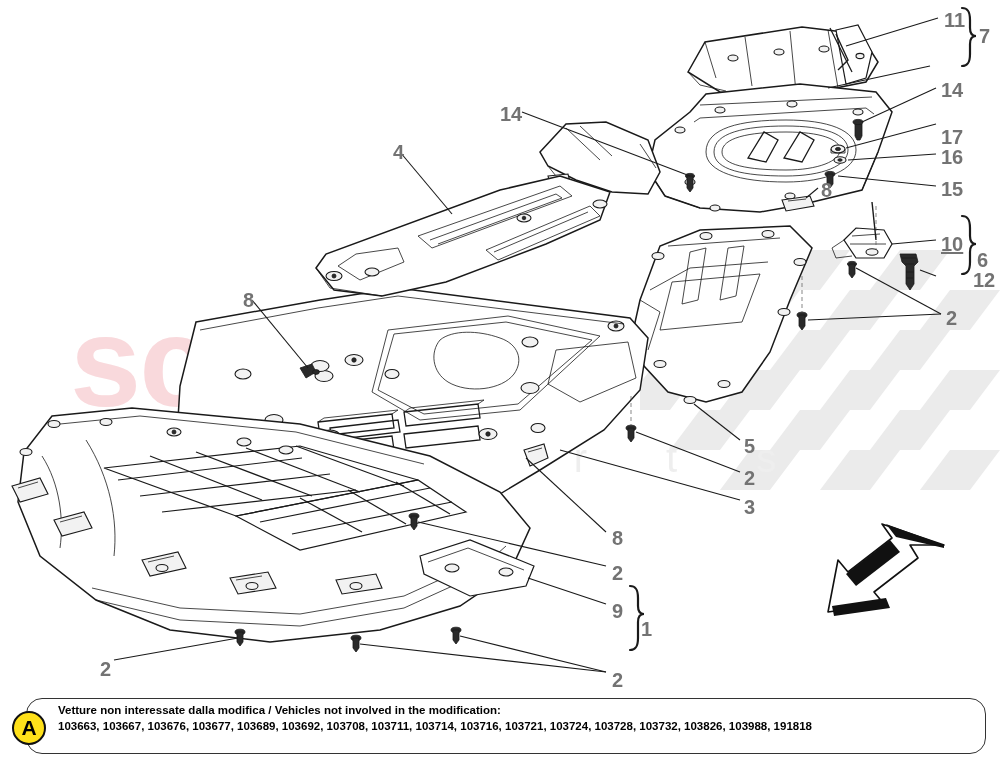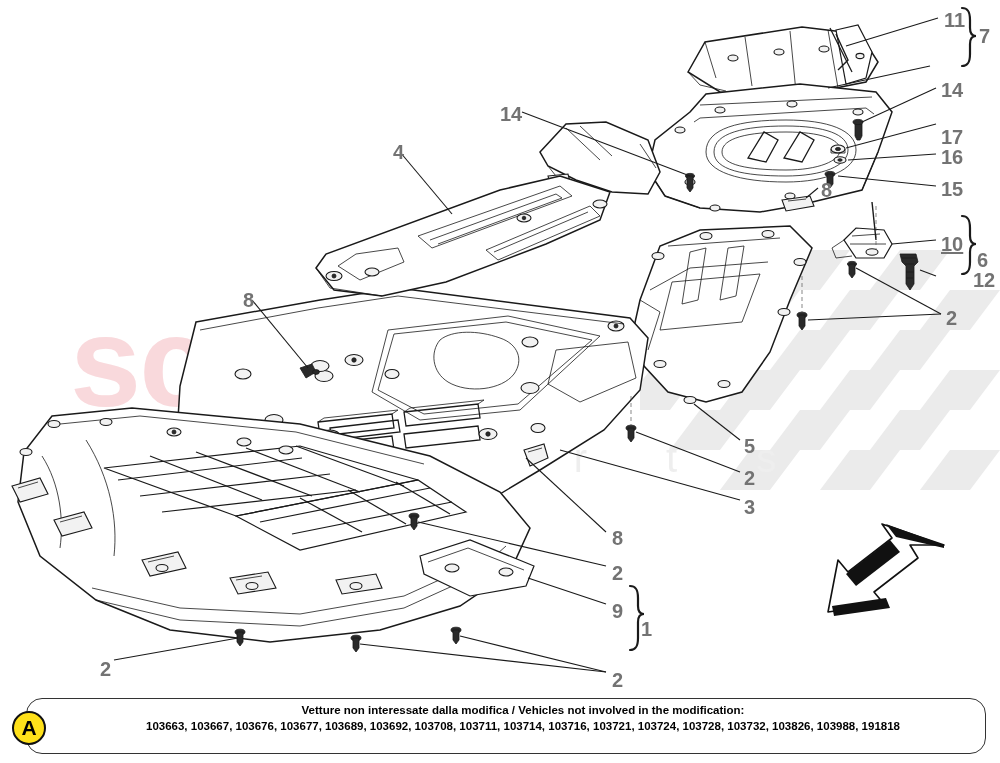--- a/index.html
+++ b/index.html
@@ -104,21 +104,21 @@
     left: 58px;
     top: 702px;
     width: 930px;
     z-index: 7;
     font-family: "Liberation Sans", sans-serif;
     font-size: 11.5px;
     font-weight: 700;
     color: #000000;
     line-height: 1.42;
   }
-  #note-text div { white-space: nowrap; text-align: center; }
+  #note-text div { white-space: nowrap; }
   #badge-a {
     position: absolute;
     left: 12px;
     top: 711px;
     width: 34px;
     height: 34px;
     border-radius: 50%;
     background: #ffe11a;
     border: 2px solid #111111;
     box-sizing: border-box;

